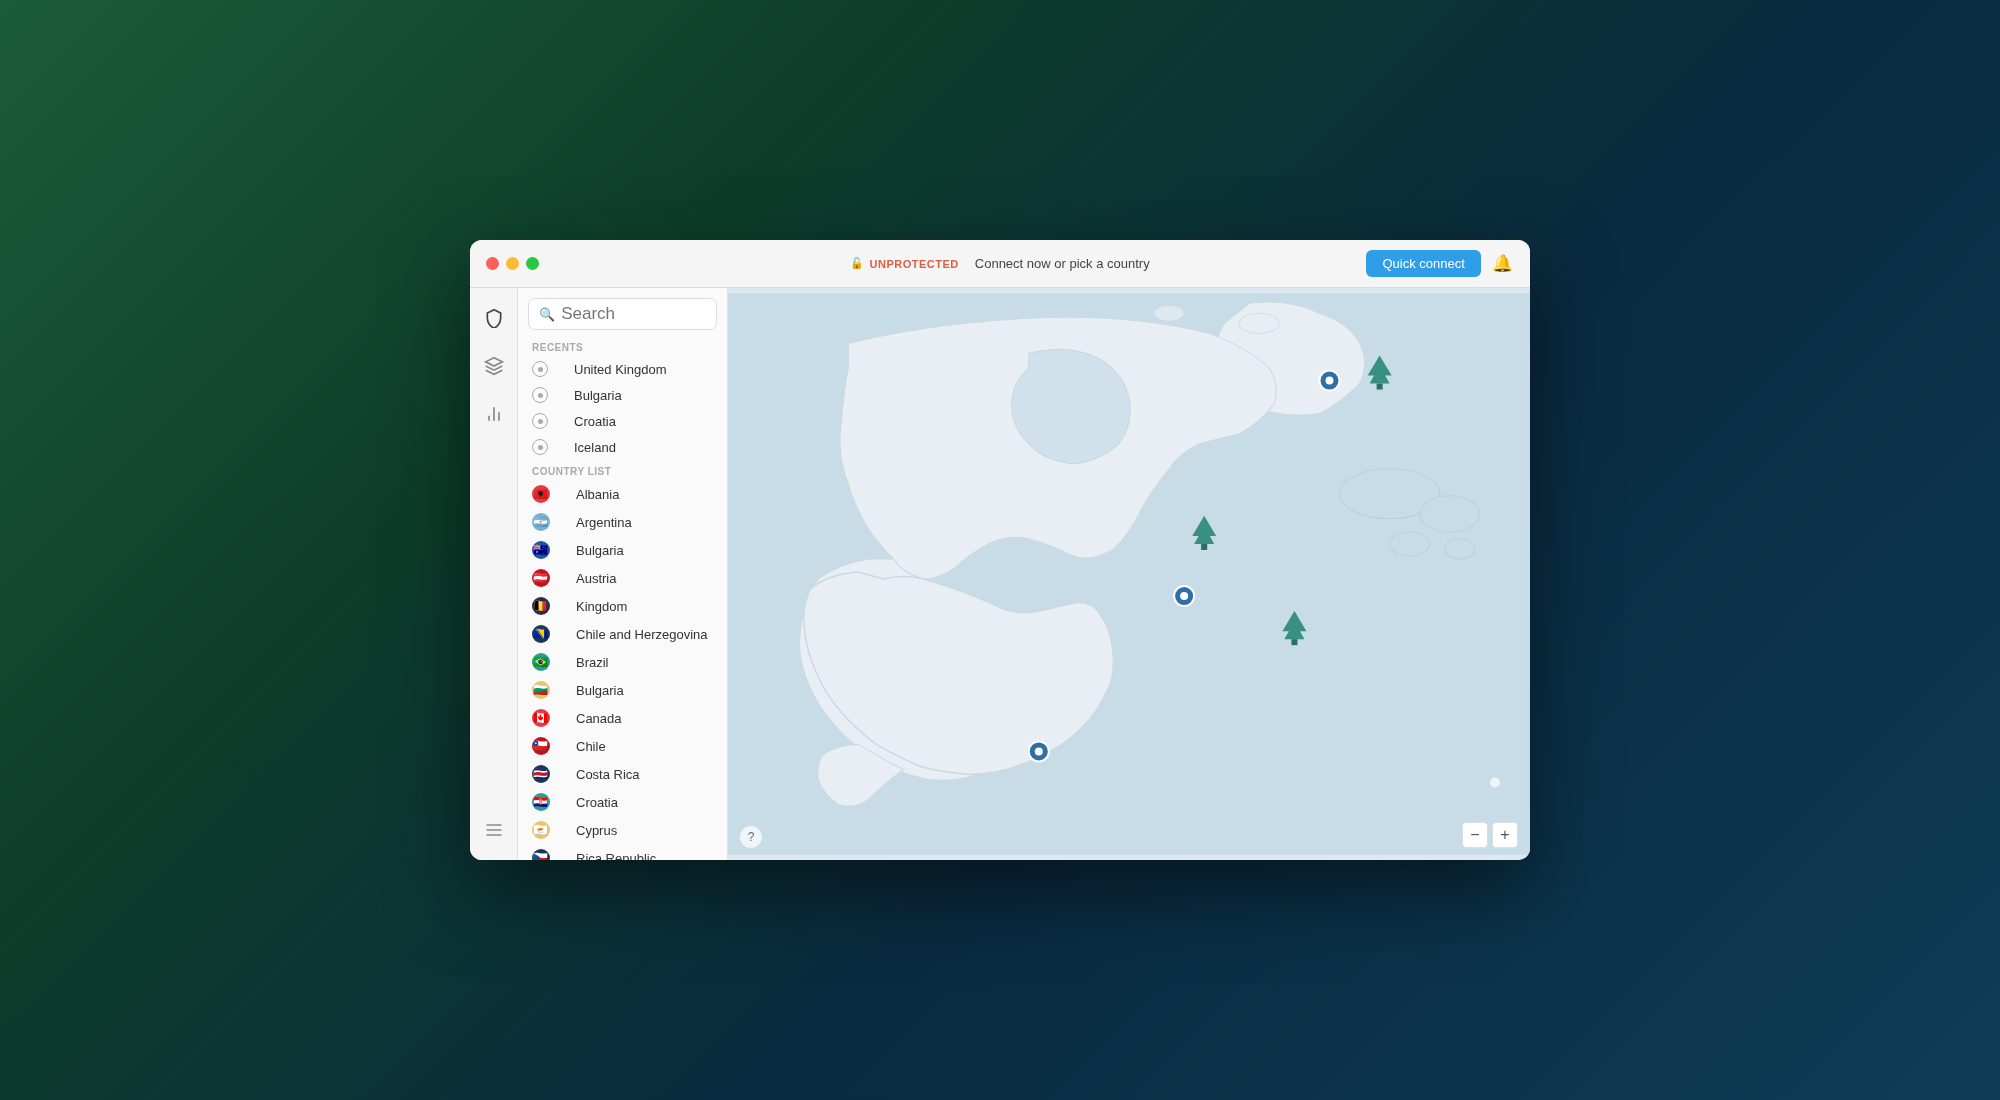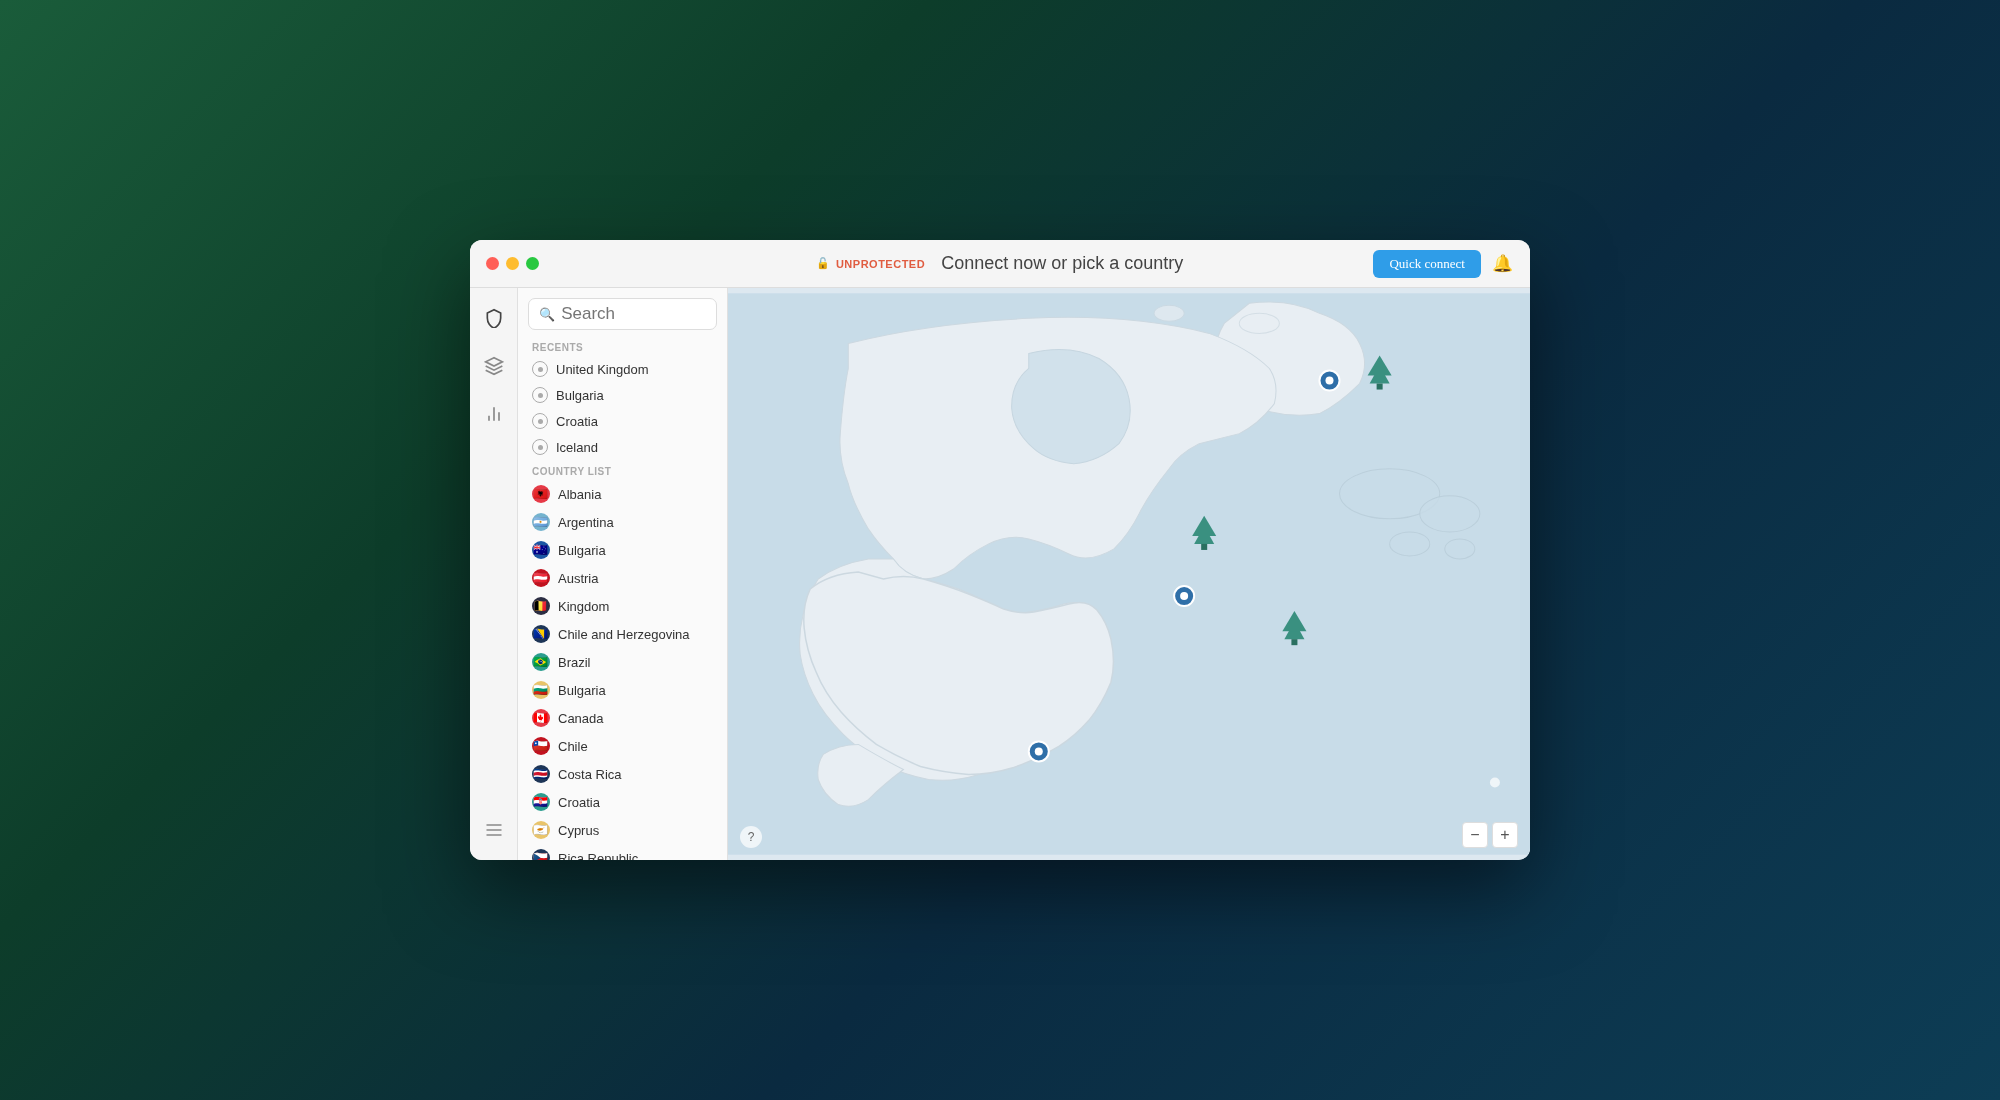--- a/index.html
+++ b/index.html
@@ -61,40 +61,39 @@
       gap: 5px;
       font-size: 11px;
       font-weight: 700;
       color: #e05c40;
       letter-spacing: 0.5px;
     }
     .lock-icon-small {
       font-size: 11px;
     }
     .titlebar-status {
-      font-size: 18px;
+      font-size: 13px;
       color: #444;
     }
     .titlebar-right {
       position: absolute;
       right: 16px;
       display: flex;
       align-items: center;
       gap: 12px;
     }
     .quick-connect-btn {
       background: #2f9de8;
       color: white;
       border: none;
       border-radius: 6px;
       padding: 6px 16px;
       font-size: 13px;
       font-weight: 500;
       cursor: pointer;
-      font-family: Liberation Serif, serif;
     }
     .bell-icon {
       font-size: 17px;
       color: #888;
       cursor: pointer;
     }
     .main-content {
       display: flex;
       flex: 1;
       overflow: hidden;
@@ -167,21 +166,21 @@
       letter-spacing: 0.5px;
       padding: 6px 14px 3px;
     }
     .country-list {
       overflow-y: auto;
       flex: 1;
     }
     .country-item {
       display: flex;
       align-items: center;
-      gap: 8px;
+      gap: 26px;
       padding: 5px 14px;
       cursor: pointer;
       font-size: 13px;
       color: #333;
     }
     .recent-icon {
       width: 16px;
       height: 16px;
       border: 1.5px solid #aaa;
       border-radius: 50%;

